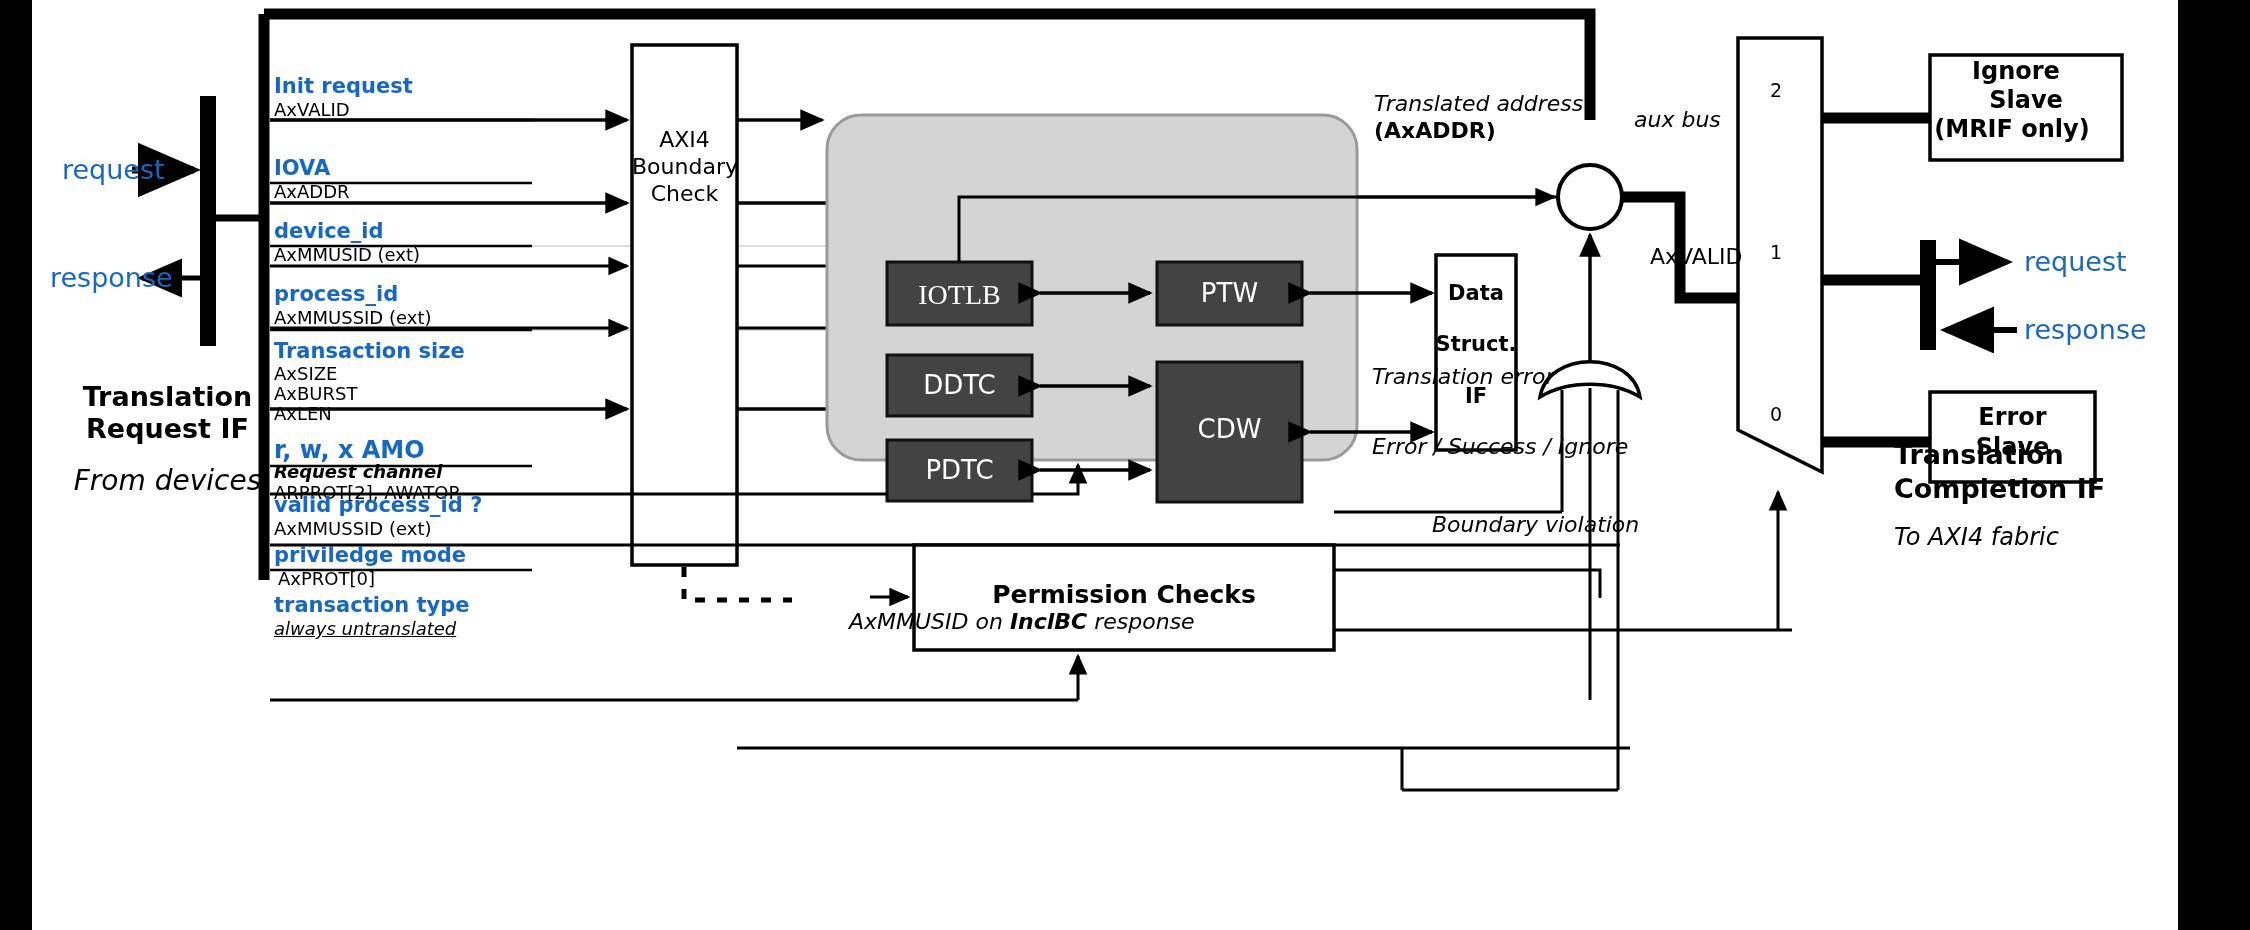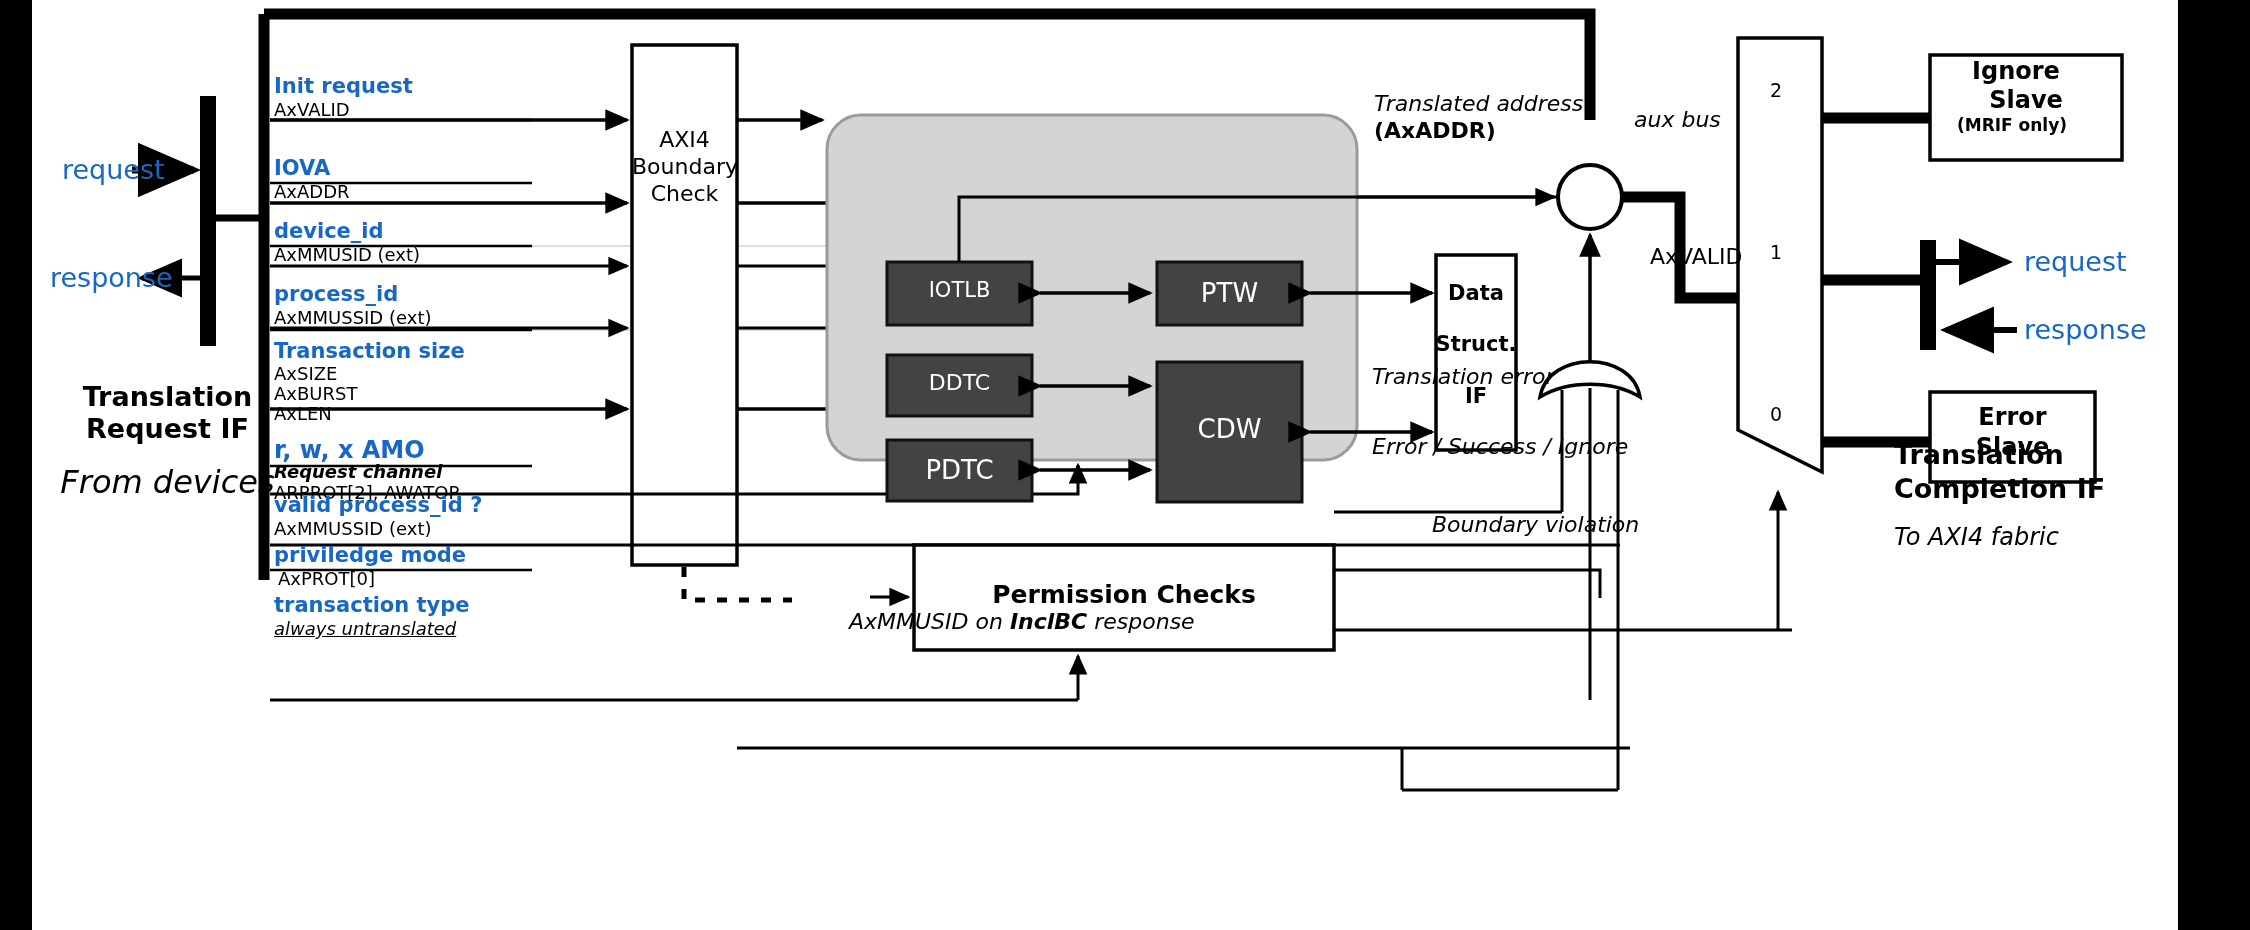--- a/index.html
+++ b/index.html
@@ -144,21 +144,21 @@
       <rect x="1888" y="240" width="16" height="110" fill="#000"></rect>
       <line x1="1904" y1="262" x2="1975" y2="262" stroke="#000" stroke-width="6" marker-end="url(#ah)"></line>
       <line x1="1985" y1="330" x2="1914" y2="330" stroke="#000" stroke-width="6" marker-end="url(#ah)"></line>
     </svg>
 
     <div class="lbl" style="left:30px;top:155px;font-size:27px;color:#1668c4;">request</div>
     <div class="lbl" style="left:18px;top:263px;font-size:27px;color:#1668c4;">response</div>
 
     <div class="lbl ctr bold" style="left:28px;top:382px;width:215px;font-size:27px;">Translation</div>
     <div class="lbl ctr bold" style="left:28px;top:414px;width:215px;font-size:27px;">Request IF</div>
-    <div class="lbl ctr ital" style="left:28px;top:465px;width:215px;font-size:32px;">From devices</div>
+    <div class="lbl ctr ital" style="left:28px;top:465px;width:215px;font-size:28px;">From devices</div>
 
     <div class="lbl blue" style="left:242px;top:75px;font-size:21px;">Init request</div>
     <div class="lbl sub" style="left:242px;top:100px;font-size:18px;">AxVALID</div>
 
     <div class="lbl blue" style="left:242px;top:157px;font-size:21px;">IOVA</div>
     <div class="lbl sub" style="left:242px;top:182px;font-size:18px;">AxADDR</div>
 
     <div class="lbl blue" style="left:242px;top:220px;font-size:21px;">device_id</div>
     <div class="lbl sub" style="left:242px;top:245px;font-size:18px;">AxMMUSID (ext)</div>
 
@@ -185,23 +185,23 @@
 
     <div class="lbl ctr" style="left:600px;top:128px;width:105px;font-size:22px;">AXI4</div>
     <div class="lbl ctr" style="left:597px;top:155px;width:112px;font-size:22px;">Boundary</div>
     <div class="lbl ctr" style="left:600px;top:182px;width:105px;font-size:22px;">Check</div>
 
     <div class="lbl ital" style="left:775px;top:585px;font-size:22px;">
       <span>AxMMUSID on </span><span class="bold">InclBC</span><span> response</span>
     </div>
 
 
-    <div class="lbl ctr" style="left:855px;top:279px;width:145px;font-size:21px;color:#fff;">IOTLB</div>
+    <div class="lbl ctr" style="left:855px;top:279px;width:145px;font-size:28px;color:#fff;font-family:Liberation Serif, serif;">IOTLB</div>
     <div class="lbl ctr" style="left:1125px;top:279px;width:145px;font-size:26px;color:#fff;">PTW</div>
-    <div class="lbl ctr" style="left:855px;top:371px;width:145px;font-size:22px;color:#fff;text-align:center;">DDTC</div>
+    <div class="lbl ctr" style="left:855px;top:371px;width:145px;font-size:26px;color:#fff;text-align:center;">DDTC</div>
     <div class="lbl ctr" style="left:855px;top:456px;width:145px;font-size:26px;color:#fff;">PDTC</div>
     <div class="lbl ctr" style="left:1125px;top:415px;width:145px;font-size:26px;color:#fff;">CDW</div>
 
     <div class="lbl ctr bold" style="left:882px;top:581px;width:420px;font-size:25px;">Permission Checks</div>
 
     <div class="lbl ctr bold" style="left:1404px;top:282px;width:80px;font-size:21px;">Data</div>
     <div class="lbl ctr bold" style="left:1402px;top:333px;width:84px;font-size:21px;">Struct.</div>
     <div class="lbl ctr bold" style="left:1404px;top:385px;width:80px;font-size:21px;">IF</div>
 
     <div class="lbl ital" style="left:1342px;top:92px;font-size:22px;">Translated address</div>
@@ -216,21 +216,21 @@
     <div class="lbl ital" style="left:1340px;top:435px;font-size:22px;">Error / Success / Ignore</div>
 
     <div class="lbl ital" style="left:1400px;top:513px;font-size:22px;">Boundary violation</div>
 
     <div class="lbl" style="left:1738px;top:80px;font-size:19px;">2</div>
     <div class="lbl" style="left:1738px;top:242px;font-size:19px;">1</div>
     <div class="lbl" style="left:1738px;top:404px;font-size:19px;">0</div>
 
     <div class="lbl ctr bold" style="left:1898px;top:58px;width:172px;font-size:24px;">Ignore</div>
     <div class="lbl ctr bold" style="left:1898px;top:87px;width:192px;font-size:24px;">Slave</div>
-    <div class="lbl ctr bold" style="left:1898px;top:116px;width:164px;font-size:17px;">(MRIF only)</div>
+    <div class="lbl ctr bold" style="left:1898px;top:116px;width:164px;font-size:24px;">(MRIF only)</div>
 
     <div class="lbl ctr bold" style="left:1898px;top:404px;width:165px;font-size:24px;">Error</div>
     <div class="lbl ctr bold" style="left:1898px;top:434px;width:165px;font-size:24px;">Slave</div>
 
     <div class="lbl" style="left:1992px;top:247px;font-size:27px;color:#1668c4;">request</div>
     <div class="lbl" style="left:1992px;top:315px;font-size:27px;color:#1668c4;">response</div>
 
     <div class="lbl bold" style="left:1862px;top:440px;font-size:27px;">Translation</div>
     <div class="lbl bold" style="left:1862px;top:474px;font-size:27px;">Completion IF</div>
     <div class="lbl ital" style="left:1862px;top:524px;font-size:24px;">To AXI4 fabric</div>

